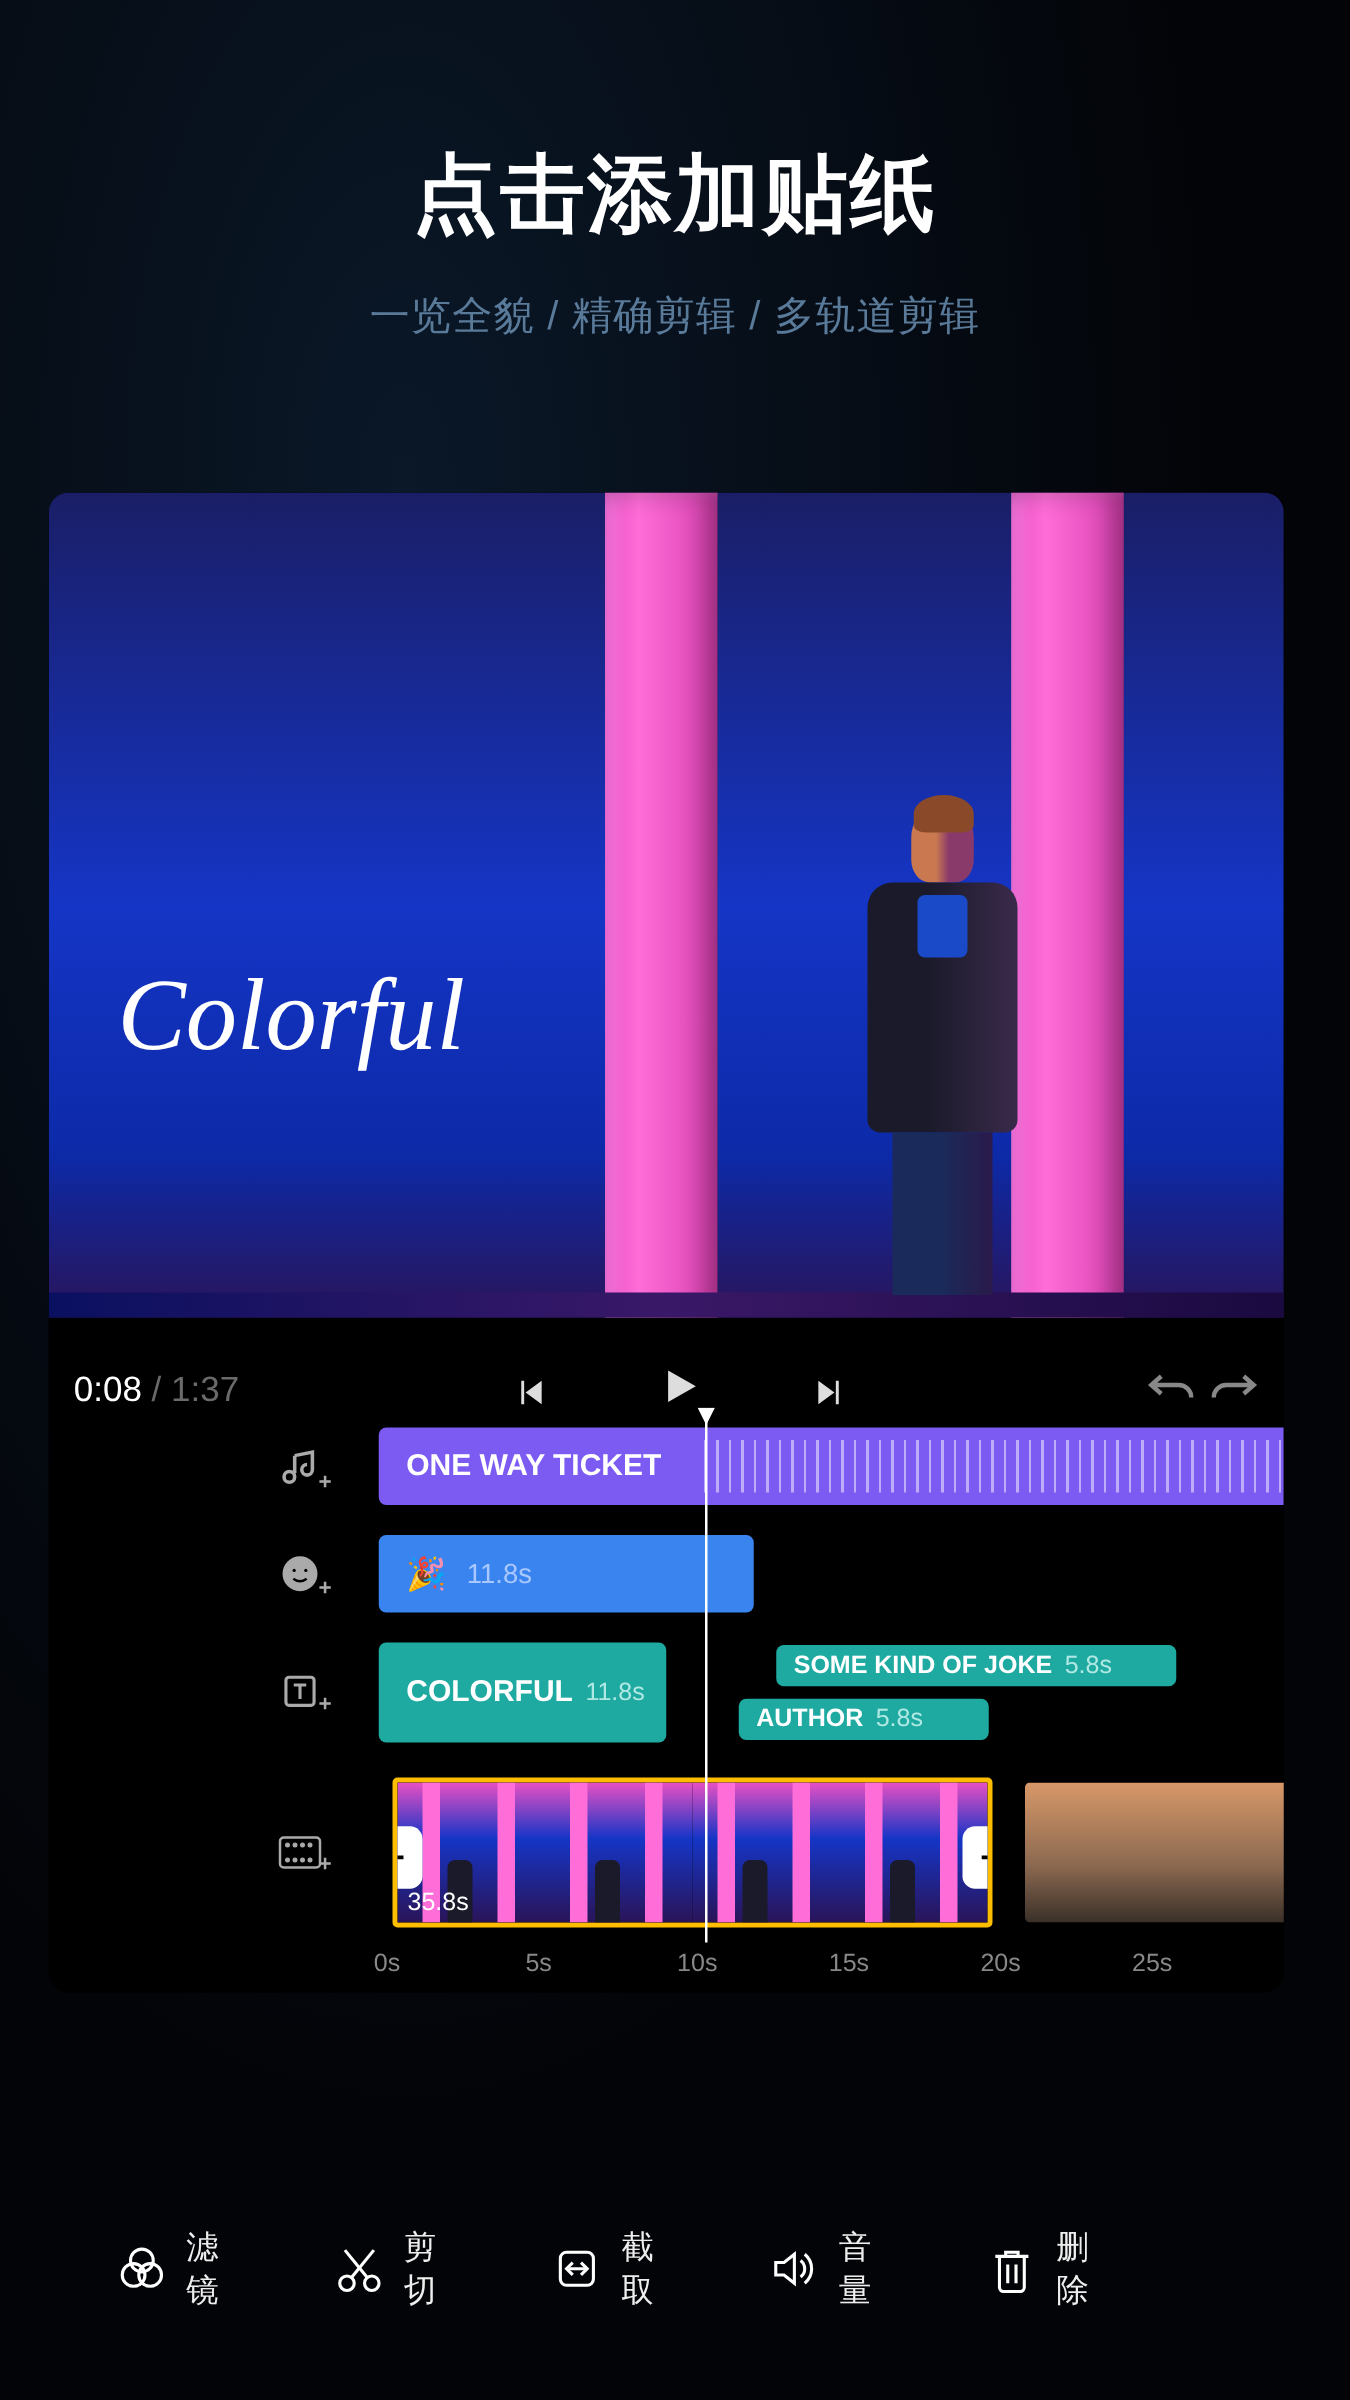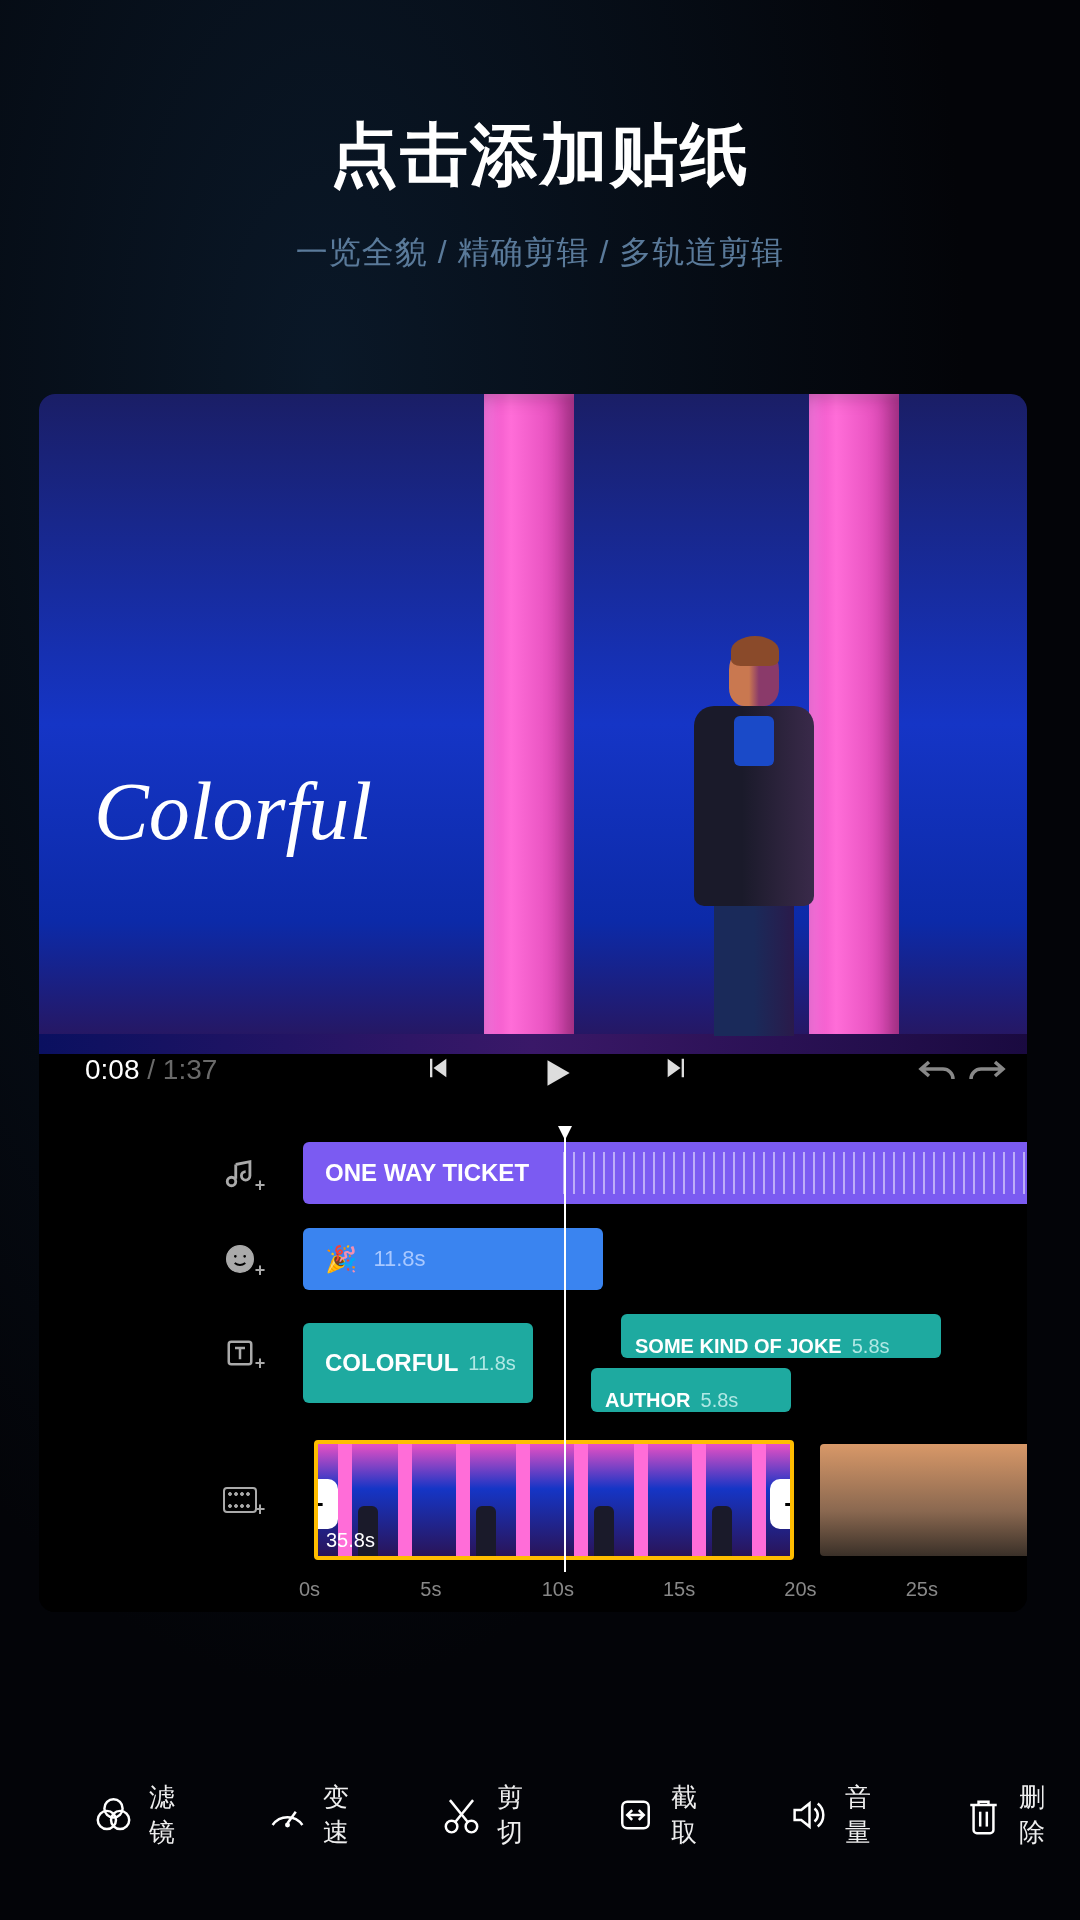--- a/index.html
+++ b/index.html
@@ -96,25 +96,24 @@
   left: 55px;
   bottom: 195px;
   font-family: "Brush Script MT", cursive;
   font-size: 82px;
   font-style: italic;
   color: #fff;
   font-weight: 500;
 }
 .transport {
   display: flex;
-  align-items: flex-start;
+  align-items: flex-end;
   height: 74px;
   padding: 0 20px;
   background: #000;
-  margin-left: 26px;
 }
 .timecode { font-size: 28px; font-weight: 500; }
 .timecode .total { color: #6a6a6a; font-weight: 400; }
 .t-spacer { flex: 1; }
 .t-btn {
   width: 60px;
   display: flex;
   align-items: center;
   justify-content: center;
 }
@@ -215,24 +214,23 @@
 }
 .clip-text-main {
   background: #1eaaa0;
   width: 230px;
   height: 80px;
 }
 .clip-text-main .dur { font-size: 20px; color: #b0e8e4; font-weight: 500; margin-left: 10px; }
 .text-stack { display: flex; flex-direction: column; gap: 10px; margin-left: 76px; }
 .clip-text-small {
   background: #1eaaa0;
-  height: 44px;
+  height: 33px;
   padding: 0 14px;
   font-size: 20px;
-  align-items: flex-end;
 }
 .clip-text-small .dur { color: #b0e8e4; font-weight: 500; margin-left: 10px; }
 
 .video-track-row {
   display: flex;
   align-items: center;
   margin-bottom: 8px;
   padding-left: 176px;
   position: relative;
   height: 128px;
@@ -499,28 +497,20 @@
   <div class="tool">
     <svg width="52" height="52" viewBox="0 0 52 52">
         <circle cx="26" cy="18" r="11"></circle>
         <circle cx="18" cy="32" r="11"></circle>
         <circle cx="34" cy="32" r="11"></circle>
       </svg>
     <span class="tool-label">滤镜</span>
   </div>
   <div class="tool">
     <svg width="52" height="52" viewBox="0 0 52 52">
-        <path d="M8 38 A22 22 0 0 1 44 38"></path>
-        <line x1="26" y1="36" x2="36" y2="22"></line>
-        <circle cx="26" cy="38" r="3" fill="#fff" stroke="none"></circle>
-      </svg>
-    <span class="tool-label">变速</span>
-  </div>
-  <div class="tool">
-    <svg width="52" height="52" viewBox="0 0 52 52">
         <circle cx="14" cy="40" r="7"></circle>
         <circle cx="38" cy="40" r="7"></circle>
         <line x1="18" y1="35" x2="40" y2="8"></line>
         <line x1="34" y1="35" x2="12" y2="8"></line>
       </svg>
     <span class="tool-label">剪切</span>
   </div>
   <div class="tool">
     <svg width="52" height="52" viewBox="0 0 52 52">
         <rect x="10" y="10" width="32" height="32" rx="6"></rect>

